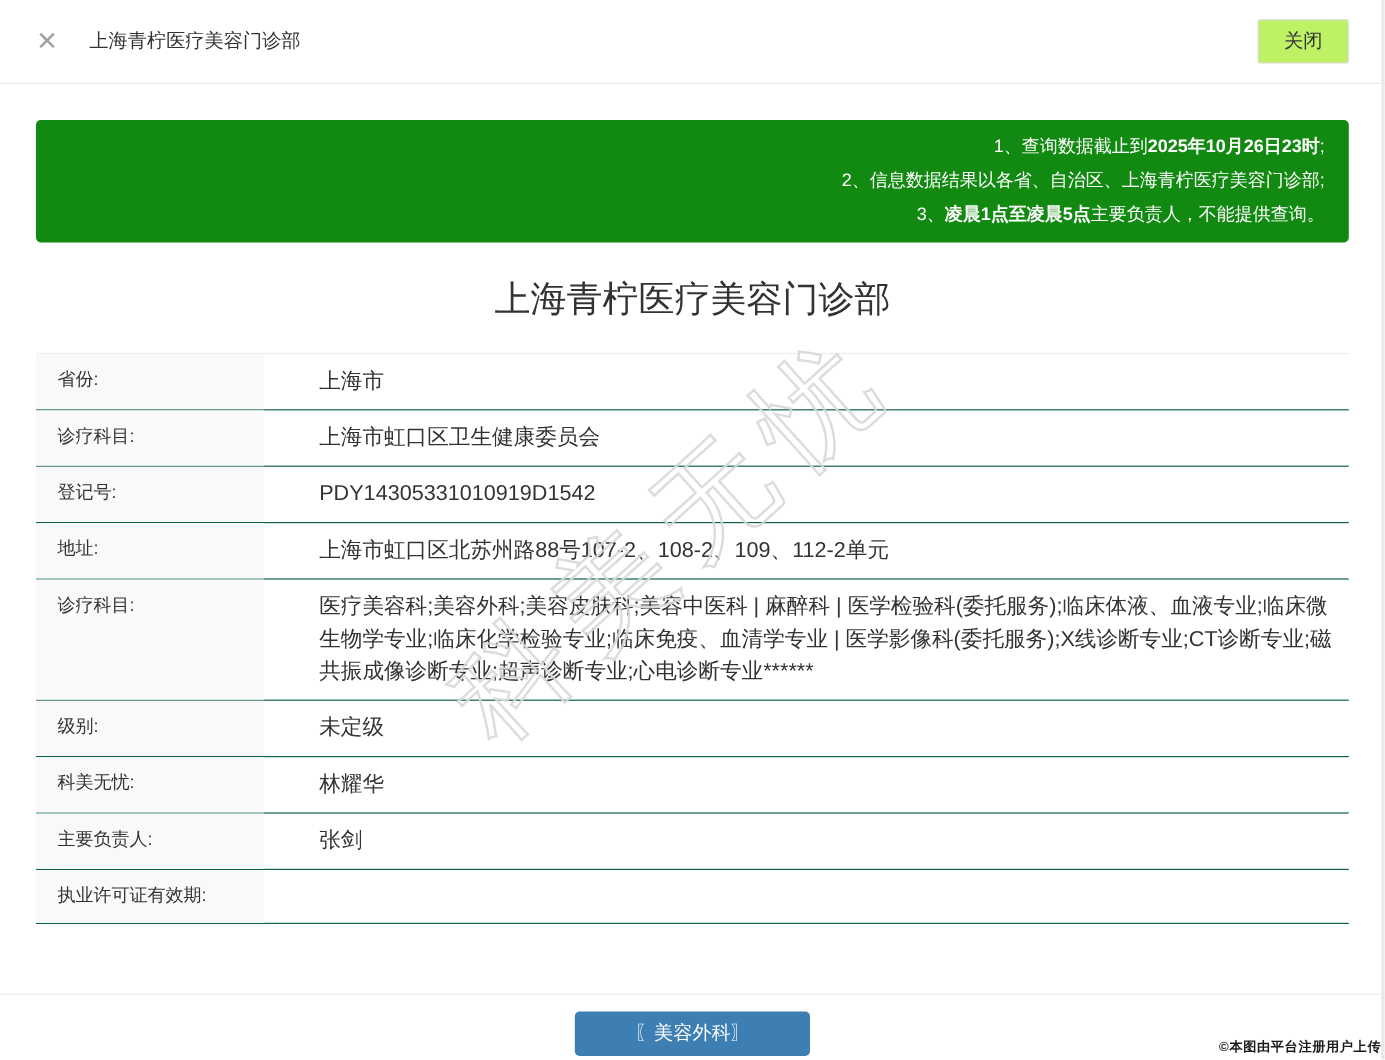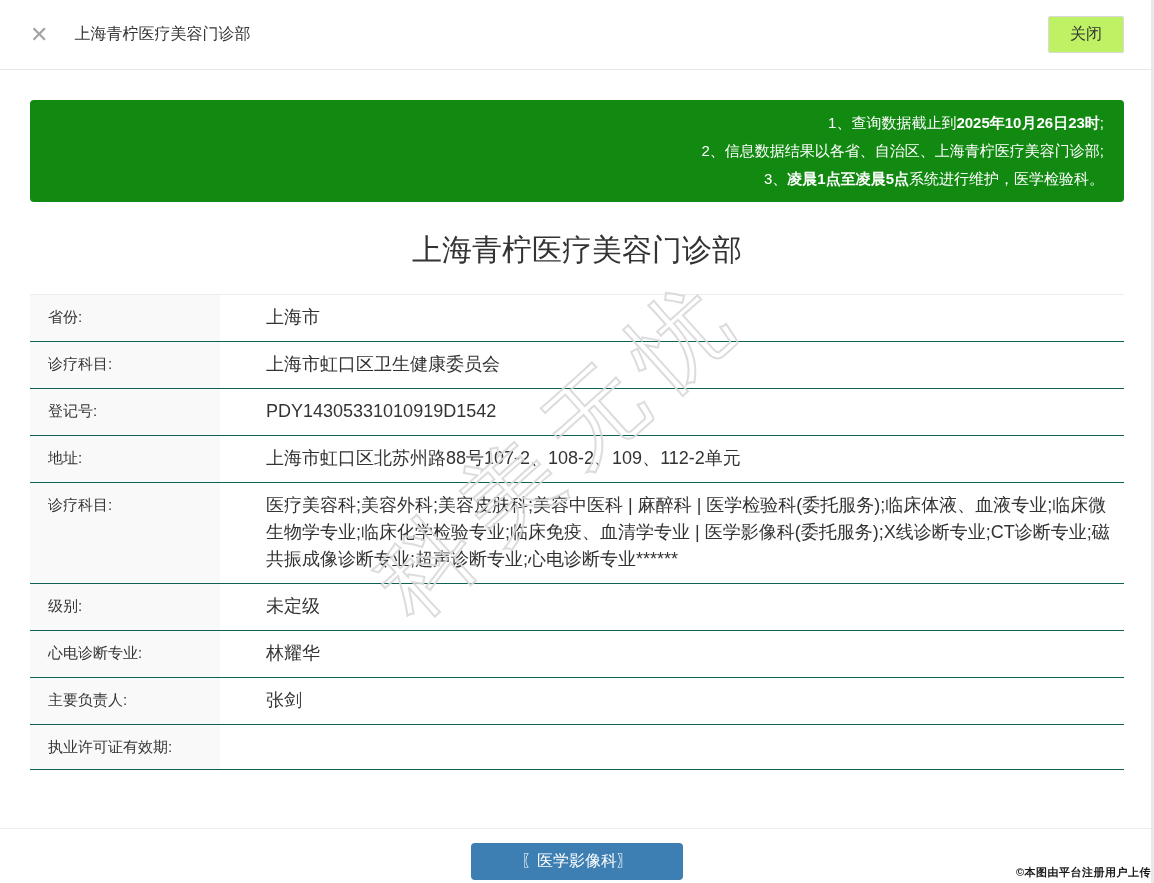--- a/index.html
+++ b/index.html
@@ -84,21 +84,21 @@
 
   <header class="topbar">
     <span class="x-icon">✕</span>
     <span class="tb-title">上海青柠医疗美容门诊部</span>
     <button class="tb-close">关闭</button>
   </header>
 
   <div class="notice">
     <div class="n-line"><span>1、</span><span>查询数据截止到</span><b>2025年10月26日23时</b><span>;</span></div>
     <div class="n-line"><span>2、</span><span>信息数据结果以各省、自治区、上海青柠医疗美容门诊部;</span><b></b><span></span></div>
-    <div class="n-line"><span>3、</span><span></span><b>凌晨1点至凌晨5点</b><span>系统进行维护，医学检验科。</span></div>
+    <div class="n-line"><span>3、</span><span></span><b>凌晨1点至凌晨5点</b><span>主要负责人，不能提供查询。</span></div>
   </div>
 
   <h1 class="main-title">上海青柠医疗美容门诊部</h1>
 
   <div class="info-table">
     <div class="row">
       <div class="cell-label">省份:</div>
       <div class="cell-value">上海市</div>
     </div>
     <div class="row">
@@ -115,34 +115,34 @@
     </div>
     <div class="row">
       <div class="cell-label">诊疗科目:</div>
       <div class="cell-value">医疗美容科;美容外科;美容皮肤科;美容中医科 | 麻醉科 | 医学检验科(委托服务);临床体液、血液专业;临床微生物学专业;临床化学检验专业;临床免疫、血清学专业 | 医学影像科(委托服务);X线诊断专业;CT诊断专业;磁共振成像诊断专业;超声诊断专业;心电诊断专业******</div>
     </div>
     <div class="row">
       <div class="cell-label">级别:</div>
       <div class="cell-value">未定级</div>
     </div>
     <div class="row">
-      <div class="cell-label">心电诊断专业:</div>
+      <div class="cell-label">科美无忧:</div>
       <div class="cell-value">林耀华</div>
     </div>
     <div class="row">
       <div class="cell-label">主要负责人:</div>
       <div class="cell-value">张剑</div>
     </div>
     <div class="row">
       <div class="cell-label">执业许可证有效期:</div>
     </div>
   </div>
 
   <div class="bottom-sep"></div>
   <div class="bottom-bar">
-    <button class="close-window">〖医学影像科〗</button>
+    <button class="close-window">〖美容外科〗</button>
   </div>
 
   <div class="watermark">科美无忧</div>
   <div class="credit">©本图由平台注册用户上传</div>
   <div class="edge-strip"></div>
 
 </div>
 
 </body></html>

